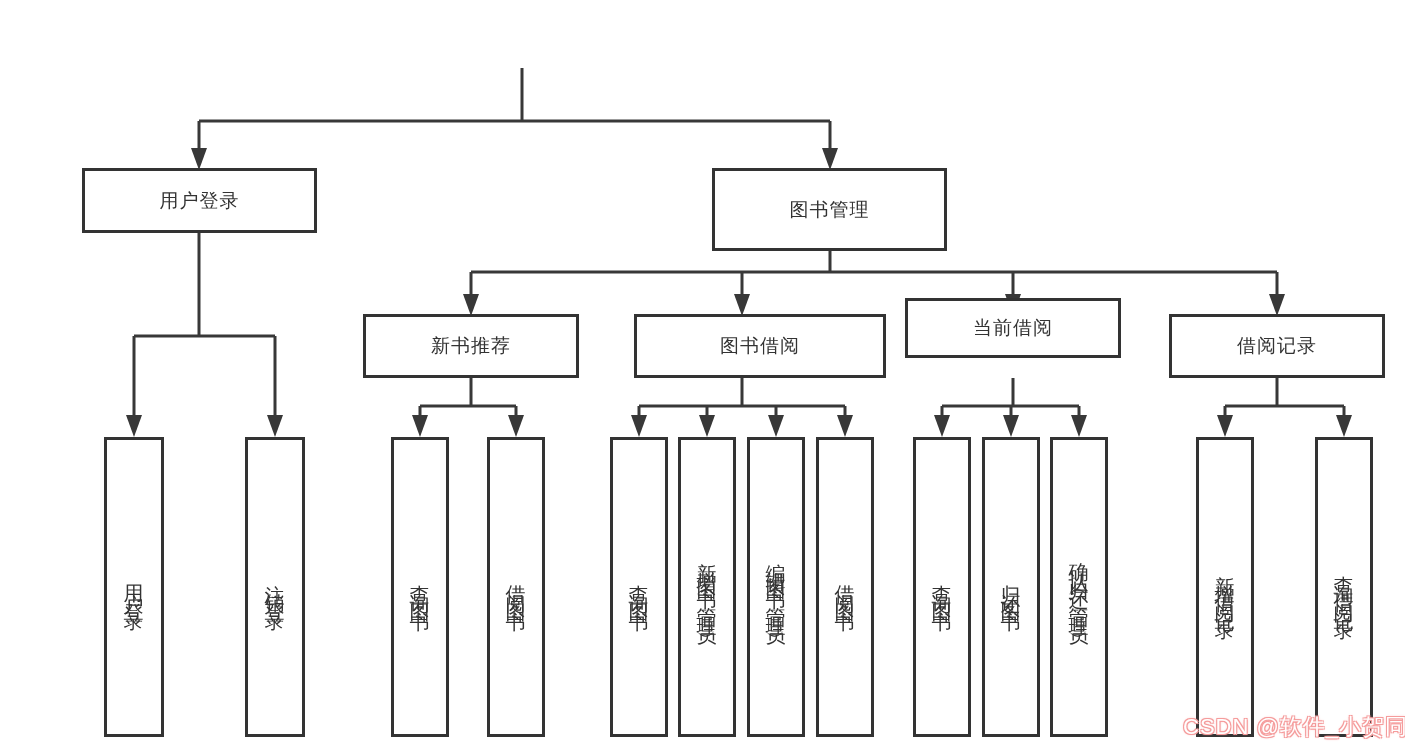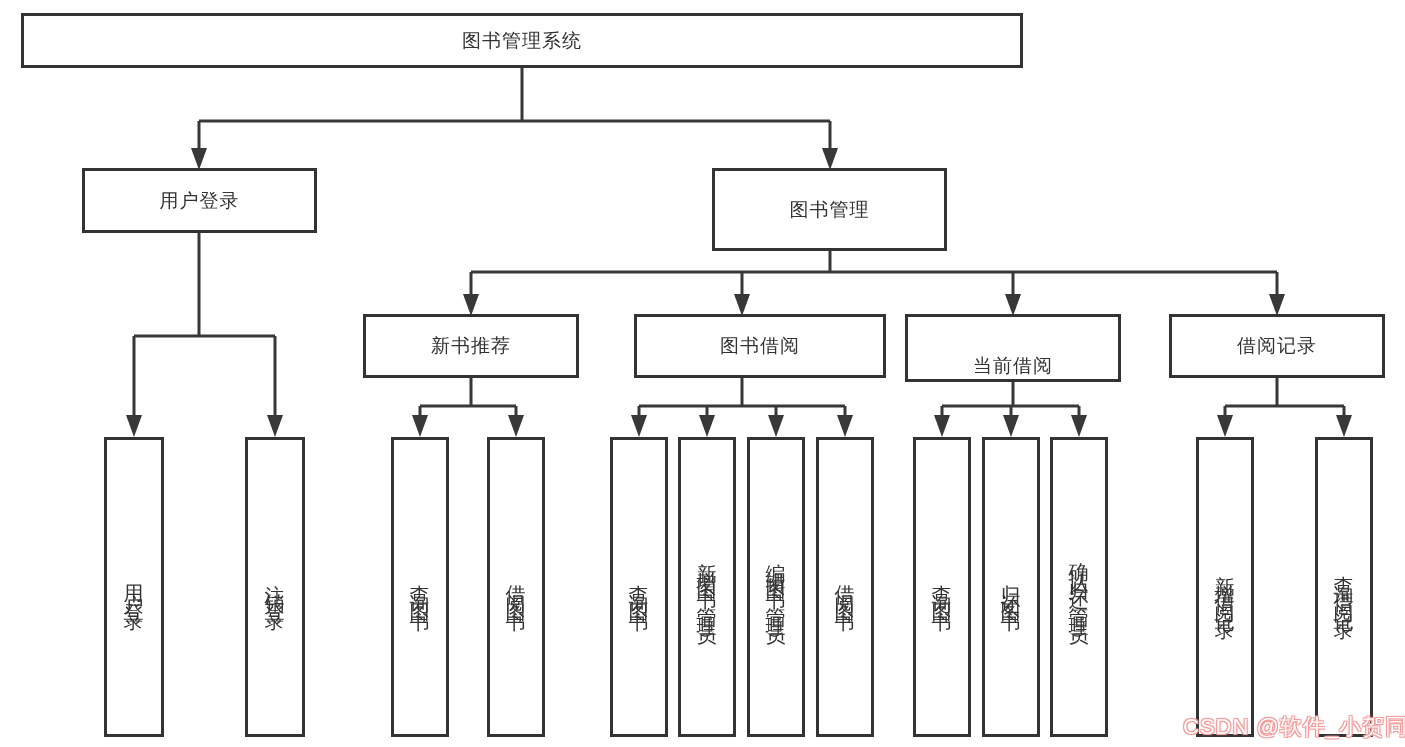--- a/index.html
+++ b/index.html
@@ -35,21 +35,21 @@
   .box-h {
     font-size: 19px;
     letter-spacing: 1px;
     white-space: nowrap;
   }
   .root  { left: 21px;   top: 13px;  width: 1002px; height: 55px; }
   .lv2a  { left: 82px;   top: 168px; width: 235px;  height: 65px; }
   .lv2b  { left: 712px;  top: 168px; width: 235px;  height: 83px; }
   .lv3a  { left: 363px;  top: 314px; width: 216px;  height: 64px; justify-content: center; }
   .lv3b  { left: 634px;  top: 314px; width: 252px;  height: 64px; }
-  .lv3c  { left: 905px;  top: 314px; width: 216px;  height: 68px; align-items: flex-end; }
+  .lv3c  { left: 905px;  top: 298px; width: 216px;  height: 60px; }
   .lv3d  { left: 1169px; top: 314px; width: 216px;  height: 64px; }
   .leaf {
     top: 437px;
     width: 58px;
     height: 300px;
     border-width: 3px;
   }
   .leaf.wide { width: 60px; }
   .leaf span {
     writing-mode: vertical-rl;
@@ -119,23 +119,20 @@
       <polygon points="768,415 784,415 776,437"></polygon>
       <polygon points="837,415 853,415 845,437"></polygon>
       <polygon points="934,415 950,415 942,437"></polygon>
       <polygon points="1003,415 1019,415 1011,437"></polygon>
       <polygon points="1071,415 1087,415 1079,437"></polygon>
       <polygon points="1217,415 1233,415 1225,437"></polygon>
       <polygon points="1336,415 1352,415 1344,437"></polygon>
     </g>
   </svg>
 
-  <div class="box box-h root">
-    <span>图书管理系统</span>
-  </div>
 
   <div class="box box-h lv2a">
     <span>用户登录</span>
   </div>
   <div class="box box-h lv2b">
     <span>图书管理</span>
   </div>
 
   <div class="box box-h lv3a">
     <span>新书推荐</span>

